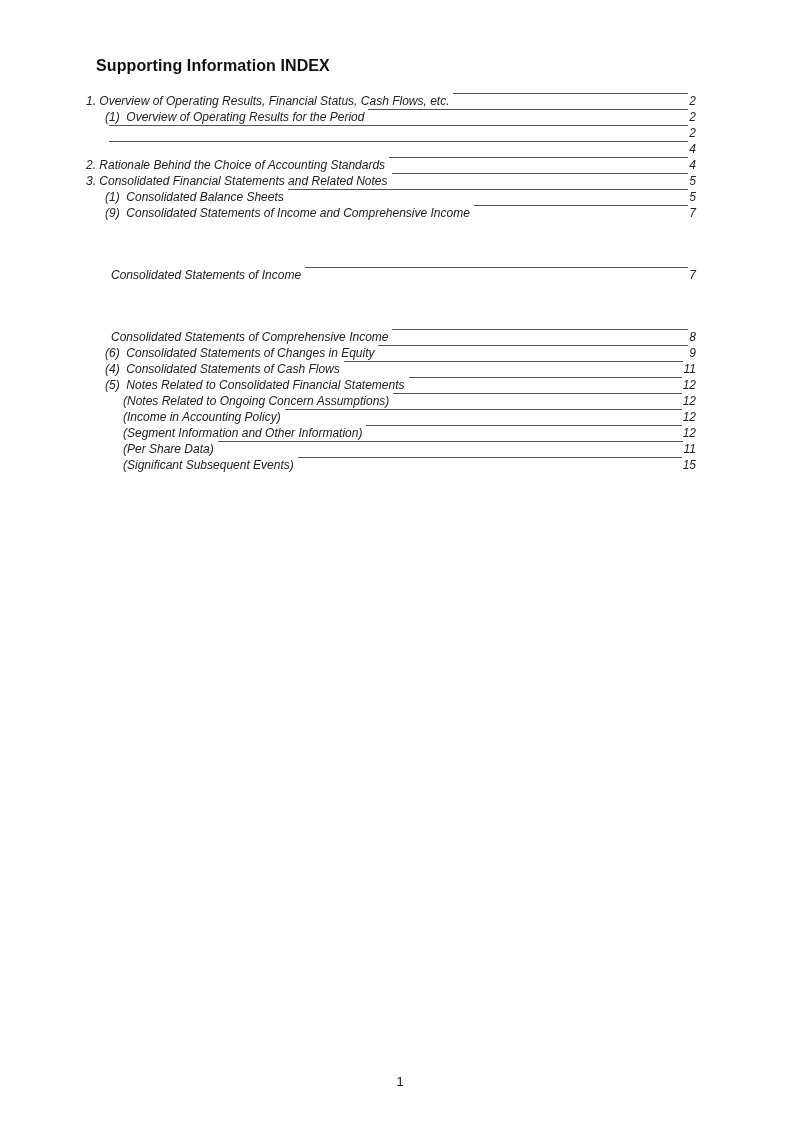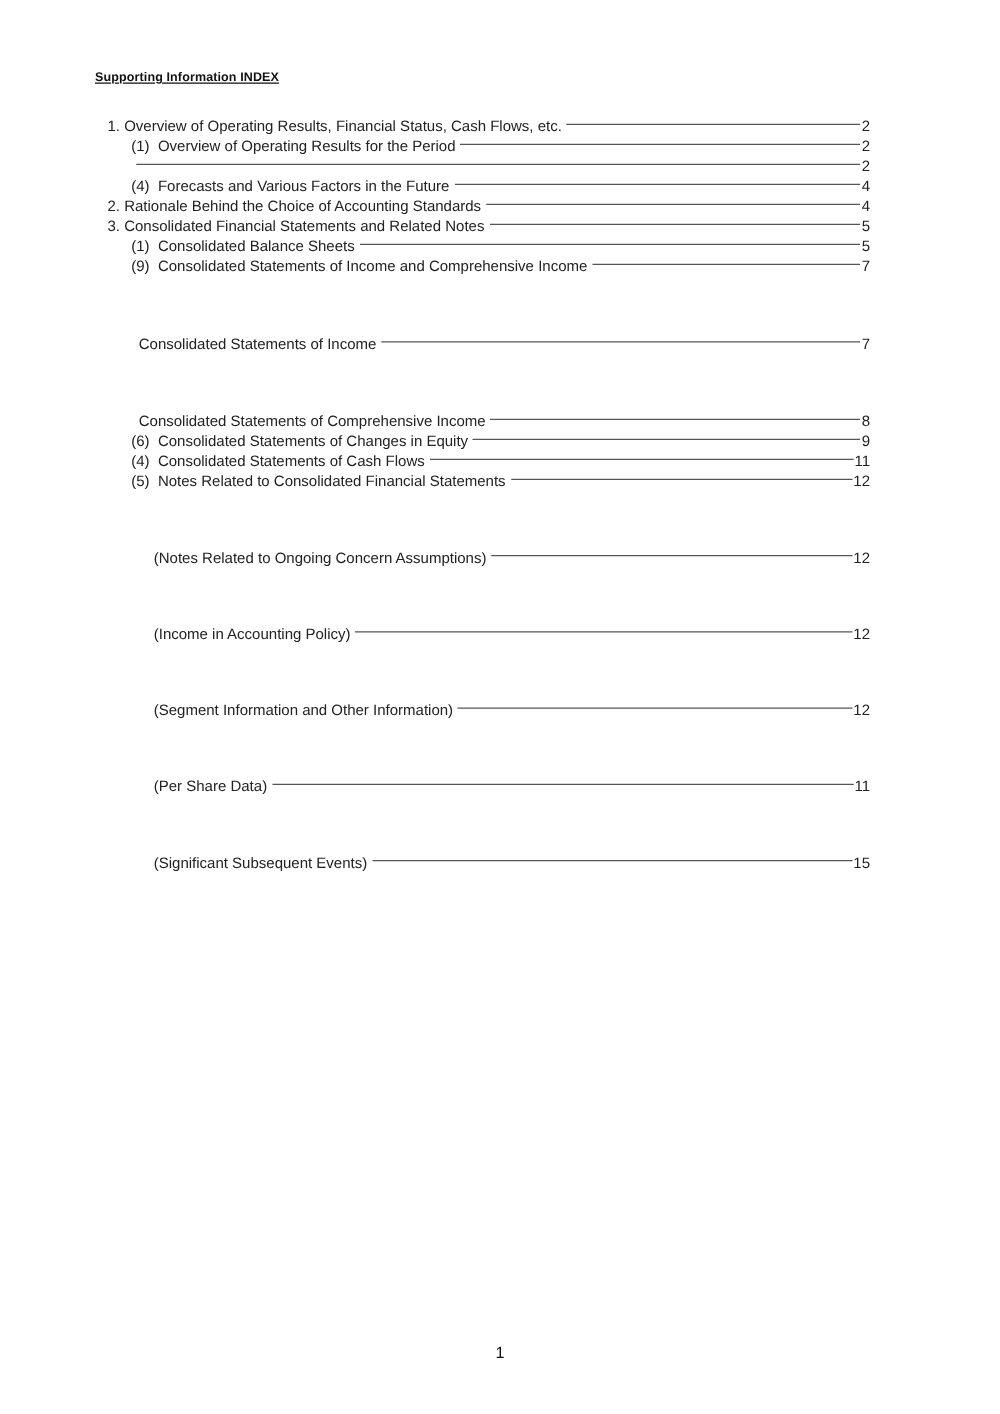--- a/index.html
+++ b/index.html
@@ -10,60 +10,60 @@
     body {
       width: 800px;
       height: 1131px;
       position: relative;
       font-family: "Liberation Sans", "DejaVu Sans", sans-serif;
       color: #1a1a1a;
       overflow: hidden;
     }
     .page-title {
       position: absolute;
-      left: 76px;
+      left: 96px;
       top: 57px;
-      font-size: 10px;
+      font-size: 16px;
       font-weight: bold;
       color: #111;
       letter-spacing: 0.1px;
-      text-decoration: underline;
     }
     .toc {
       position: absolute;
       left: 86px;
       top: 93px;
       width: 610px;
     }
     .toc-row {
       display: flex;
-      align-items: center;
+      align-items: flex-start;
       height: 16px;
       font-size: 12px;
       line-height: 16px;
       color: #222;
+      font-style: italic;
     }
     .toc-label {
       white-space: pre;
       flex: 0 0 auto;
     }
     .toc-leader {
       flex: 1 1 auto;
       border-bottom: 1px solid #555;
       margin: 0 1px 3px 4px;
       height: 0;
     }
     .toc-page {
       flex: 0 0 auto;
       text-align: right;
     }
     .lvl-0 { padding-left: 0; }
     .lvl-1 { padding-left: 19px; }
     .lvl-2 { padding-left: 25px; margin-top: 46px; }
-    .lvl-3 { padding-left: 37px; margin-top: 45px; }
+    .lvl-3 { padding-left: 37px; }
     .page-number {
       position: absolute;
       left: 0;
       width: 800px;
       top: 1074px;
       text-align: center;
       font-size: 13px;
       color: #111;
     }
   </style>
@@ -81,21 +81,20 @@
   <div class="toc-row lvl-1">
     <span class="toc-label">(1)  Overview of Operating Results for the Period</span>
     <span class="toc-leader"></span>
     <span class="toc-page">2</span>
   </div>
   <div class="toc-row lvl-1">
     <span class="toc-leader"></span>
     <span class="toc-page">2</span>
   </div>
   <div class="toc-row lvl-1">
-    <span class="toc-label">(4)  Forecasts and Various Factors in the Future</span>
     <span class="toc-leader"></span>
     <span class="toc-page">4</span>
   </div>
   <div class="toc-row lvl-0">
     <span class="toc-label">2. Rationale Behind the Choice of Accounting Standards</span>
     <span class="toc-leader"></span>
     <span class="toc-page">4</span>
   </div>
   <div class="toc-row lvl-0">
     <span class="toc-label">3. Consolidated Financial Statements and Related Notes</span>

